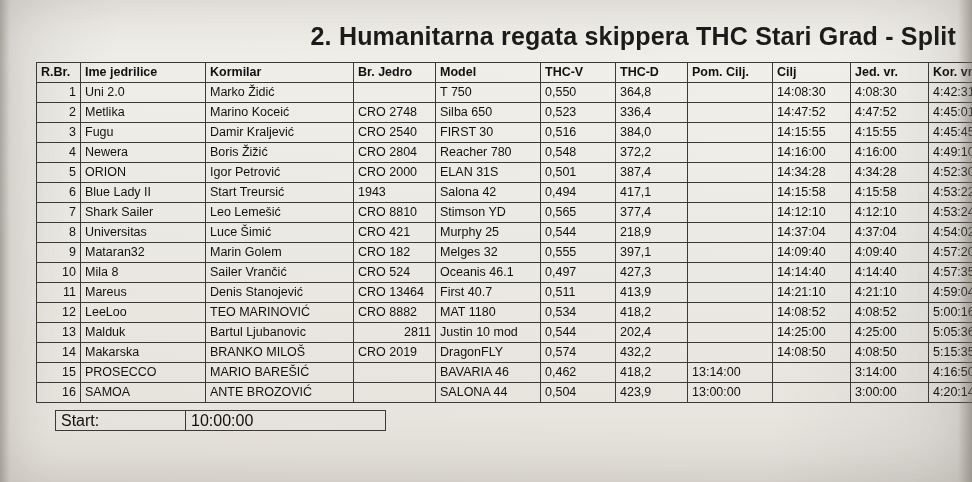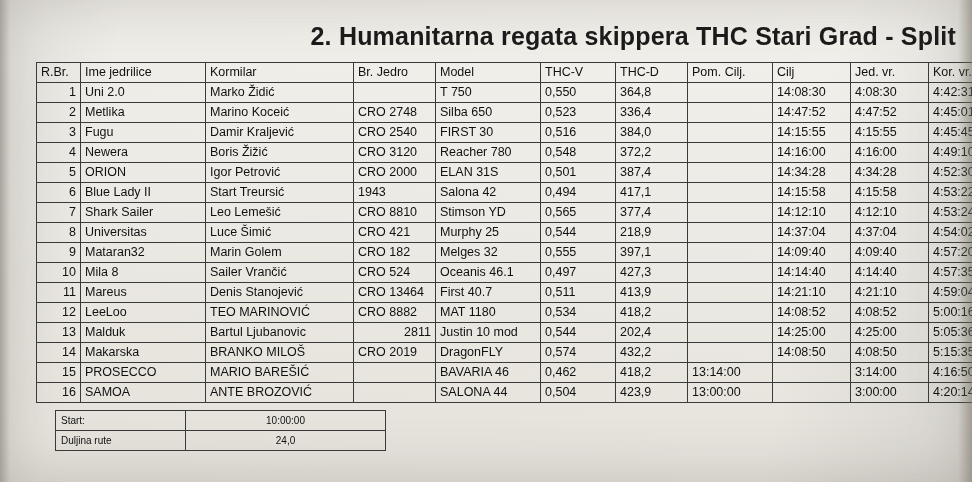--- a/index.html
+++ b/index.html
@@ -51,21 +51,21 @@
     border: 1px solid #3a3a3a;
     padding: 1px 4px;
     height: 17px;
     line-height: 15px;
     white-space: nowrap;
     overflow: hidden;
     text-overflow: clip;
     background: transparent;
   }
   table.grid th {
-    font-weight: normal;
+    font-weight: bold;
     text-align: left;
     font-size: 12.5px;
   }
   td.num {
     text-align: right;
   }
   
   col.c-rbr   { width: 44px; }
   col.c-name  { width: 125px; }
   col.c-korm  { width: 148px; }
@@ -81,33 +81,33 @@
   .footer-wrap {
     position: absolute;
     top: 410px;
     left: 55px;
     width: 330px;
   }
   table.footer {
     border-collapse: collapse;
     width: 100%;
     table-layout: fixed;
-    font-size: 10px;
+    font-size: 16px;
     color: #111;
   }
   table.footer td {
     border: 1px solid #3a3a3a;
     padding: 1px 5px;
     height: 17px;
     line-height: 15px;
     white-space: nowrap;
   }
   col.f-label { width: 130px; }
   col.f-value { width: 200px; }
-  td.f-value { text-align: center; }
+  td.f-value { text-align: left; }
   
   .vignette {
     position: absolute;
     inset: 0;
     pointer-events: none;
     box-shadow: inset 0 0 60px rgba(90,85,75,0.25);
   }
   .edge-left {
     position: absolute;
     top: 0; left: 0; bottom: 0; width: 10px;
@@ -195,21 +195,21 @@
         <td>384,0</td>
         <td></td>
         <td>14:15:55</td>
         <td>4:15:55</td>
         <td>4:45:45</td>
       </tr>
       <tr>
         <td class="num">4</td>
         <td>Newera</td>
         <td>Boris Žižić</td>
-        <td>CRO 3120</td>
+        <td>CRO 2804</td>
         <td>Reacher 780</td>
         <td>0,548</td>
         <td>372,2</td>
         <td></td>
         <td>14:16:00</td>
         <td>4:16:00</td>
         <td>4:49:10</td>
       </tr>
       <tr>
         <td class="num">5</td>
@@ -375,23 +375,19 @@
   <table class="footer">
     <colgroup>
       <col class="f-label">
         <col class="f-value">
     </colgroup>
     <tbody>
       <tr>
         <td>Start:</td>
         <td class="f-value">10:00:00</td>
       </tr>
-      <tr>
-        <td>Duljina rute</td>
-        <td class="f-value">24,0</td>
-      </tr>
     </tbody>
   </table>
 </div>
 
 <div class="vignette"></div>
 <div class="edge-left"></div>
 <div class="edge-right"></div>
 
 </body></html>

